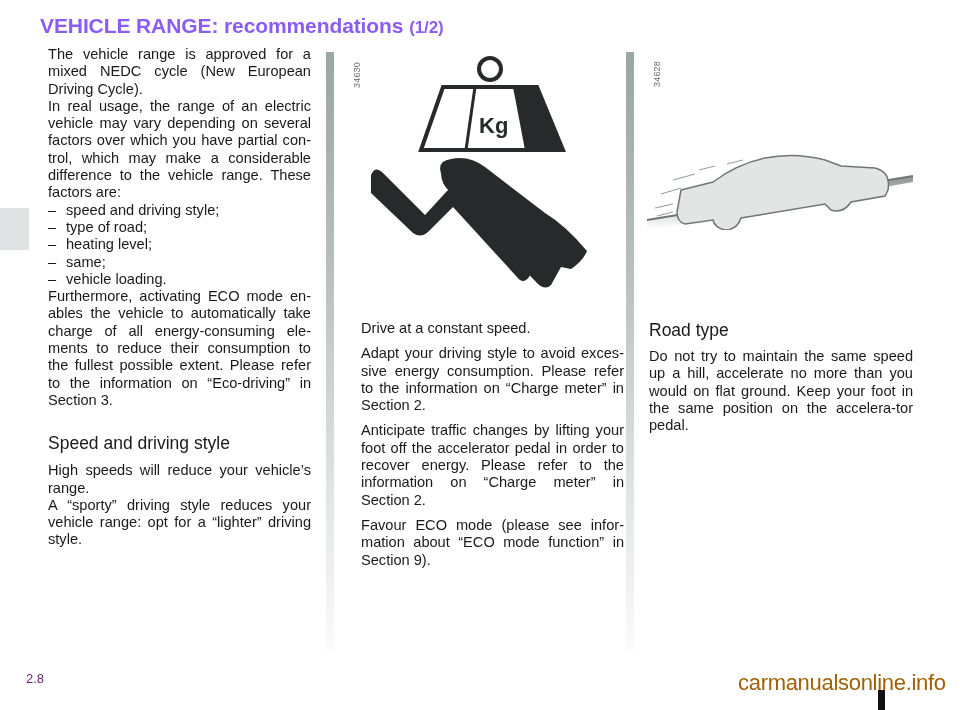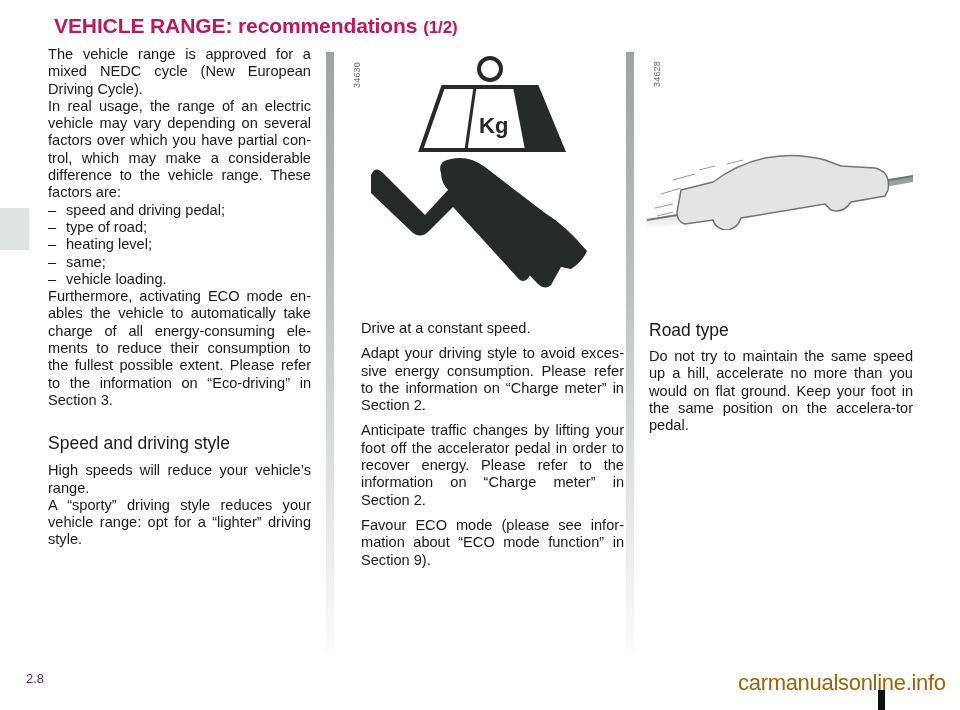--- a/index.html
+++ b/index.html
@@ -1,21 +1,21 @@
 <!DOCTYPE html>
 <html><head>
 <meta charset="utf-8">
 <style>
   * { box-sizing: border-box; margin: 0; padding: 0; }
   html, body { width: 960px; height: 710px; background: #ffffff; overflow: hidden; }
   body { position: relative; font-family: "Liberation Sans", sans-serif; color: #1a1a1a; }
 
   .page-title {
-    position: absolute; left: 54px; top: 14px;
-    font-size: 21px; font-weight: bold; letter-spacing: -0.1px; color: #be185d;
+    position: absolute; left: 40px; top: 14px;
+    font-size: 21px; font-weight: bold; letter-spacing: -0.1px; color: #8b5cf6;
   }
   .page-title .part { font-size: 17px; }
 
   .side-tab {
     position: absolute; left: 0; top: 208px; width: 29px; height: 42px;
     background: #dfe3e3;
   }
 
   .divider {
     position: absolute; top: 52px; width: 8px; height: 600px;
@@ -68,21 +68,21 @@
 
 <div class="side-tab"></div>
 
 <div class="divider d1"></div>
 <div class="divider d2"></div>
 
 <div class="col col1">
   <p class="p">The vehicle range is approved for a mixed NEDC cycle (New European Driving Cycle).</p>
   <p class="p">In real usage, the range of an electric vehicle may vary depending on several factors over which you have partial con-trol, which may make a considerable difference to the vehicle range. These factors are:</p>
   <ul class="list">
-    <li><span class="dash">–</span><span>speed and driving pedal;</span></li>
+    <li><span class="dash">–</span><span>speed and driving style;</span></li>
     <li><span class="dash">–</span><span>type of road;</span></li>
     <li><span class="dash">–</span><span>heating level;</span></li>
     <li><span class="dash">–</span><span>same;</span></li>
     <li><span class="dash">–</span><span>vehicle loading.</span></li>
   </ul>
   <p class="p">Furthermore, activating ECO mode en-ables the vehicle to automatically take charge of all energy-consuming ele-ments to reduce their consumption to the fullest possible extent. Please refer to the information on “Eco-driving” in Section 3.</p>
   <h2 class="h2">Speed and driving style</h2>
   <p class="p">High speeds will reduce your vehicle’s range.</p>
   <p class="p">A “sporty” driving style reduces your vehicle range: opt for a “lighter” driving style.</p>
 </div>

